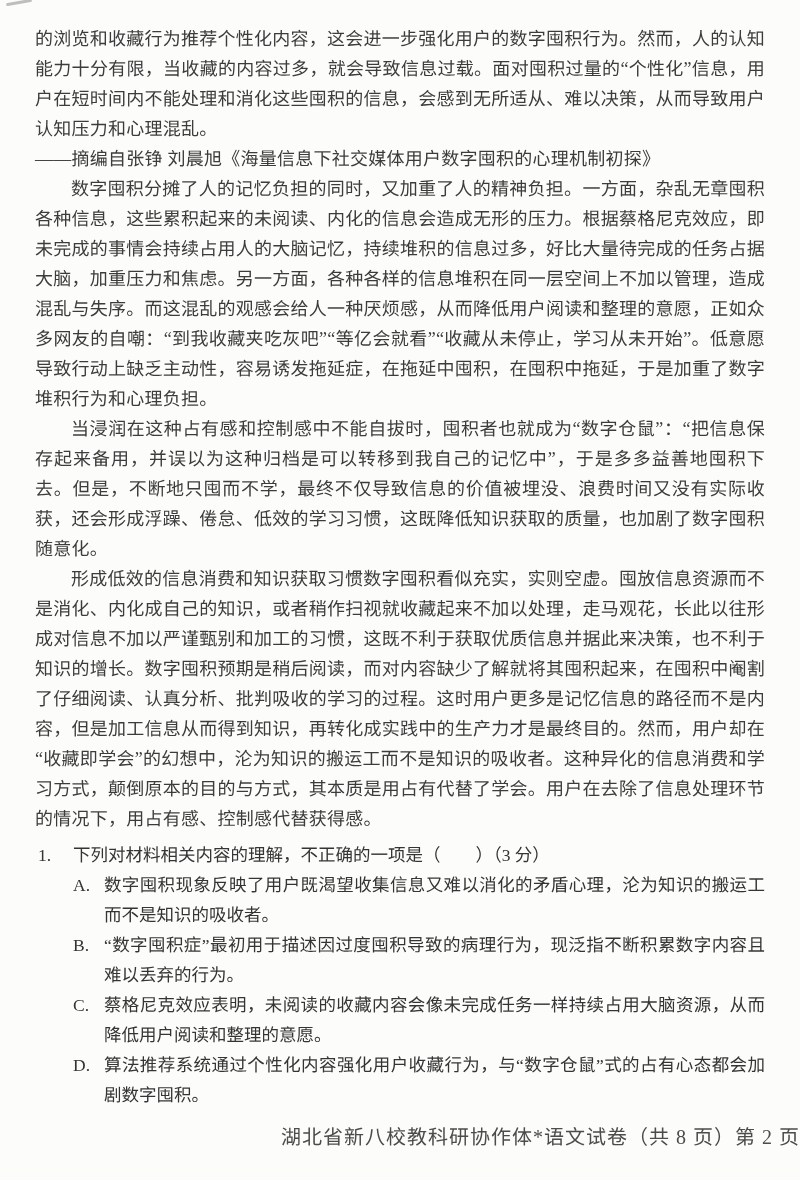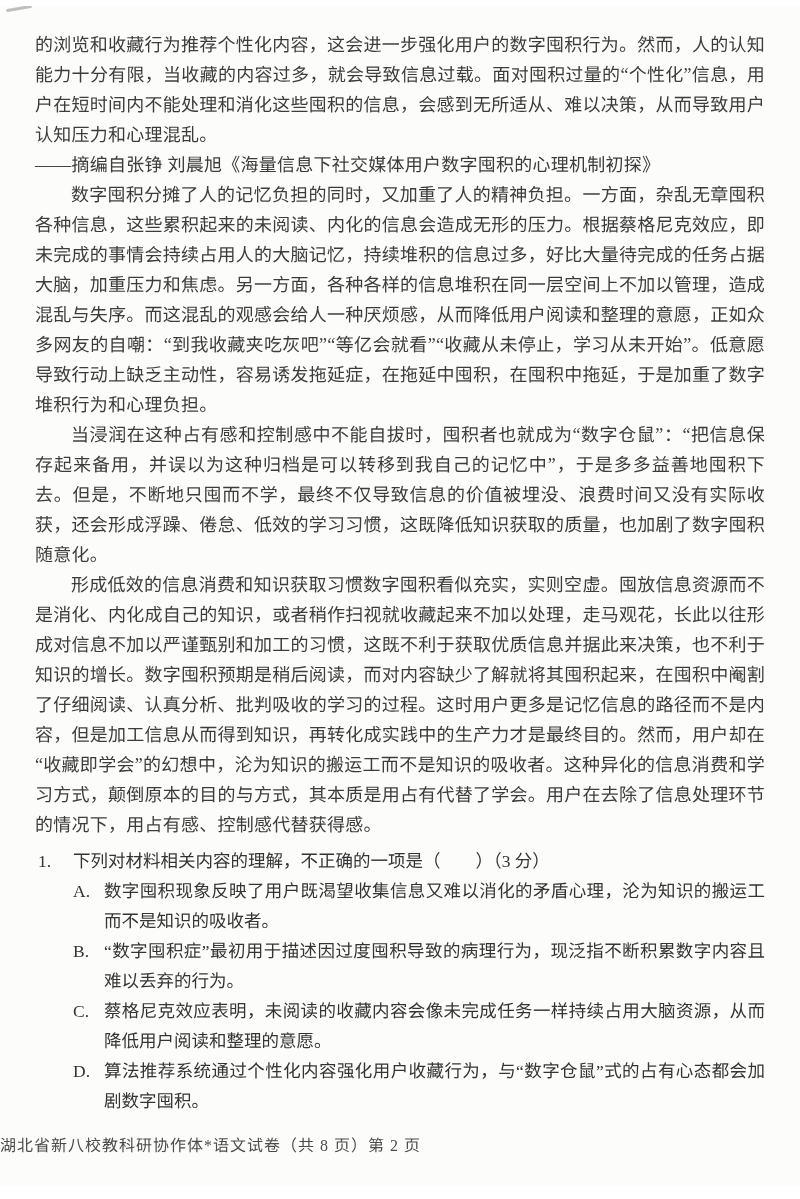--- a/index.html
+++ b/index.html
@@ -2,21 +2,21 @@
 <html lang="zh-CN"><head>
 <meta charset="utf-8">
 <style>
   html, body { margin: 0; padding: 0; }
   * { box-sizing: border-box; }
 
   .page {
     position: relative;
     width: 800px;
     height: 1180px;
-    margin: 6px auto;
+    margin: 0 auto;
     background: #fcfcfa;
     color: #3c3c3c;
     font-family: "Liberation Serif", "DejaVu Serif", serif;
     overflow: hidden;
   }
 
   .scan-mark {
     position: absolute;
     top: 1px;
     left: 6px;
@@ -72,22 +72,22 @@
   .option-text {
     flex: 1;
     text-align: justify;
   }
 
   .footer {
     position: absolute;
     bottom: 30px;
     left: 0;
     width: 100%;
-    text-align: left;
-    font-size: 16px;
+    text-align: right;
+    font-size: 20px;
     color: #4c4c4c;
     letter-spacing: 1px;
   }
 </style>
 </head>
 <body>
 
 <div class="page">
   <div class="scan-mark"></div>
 

